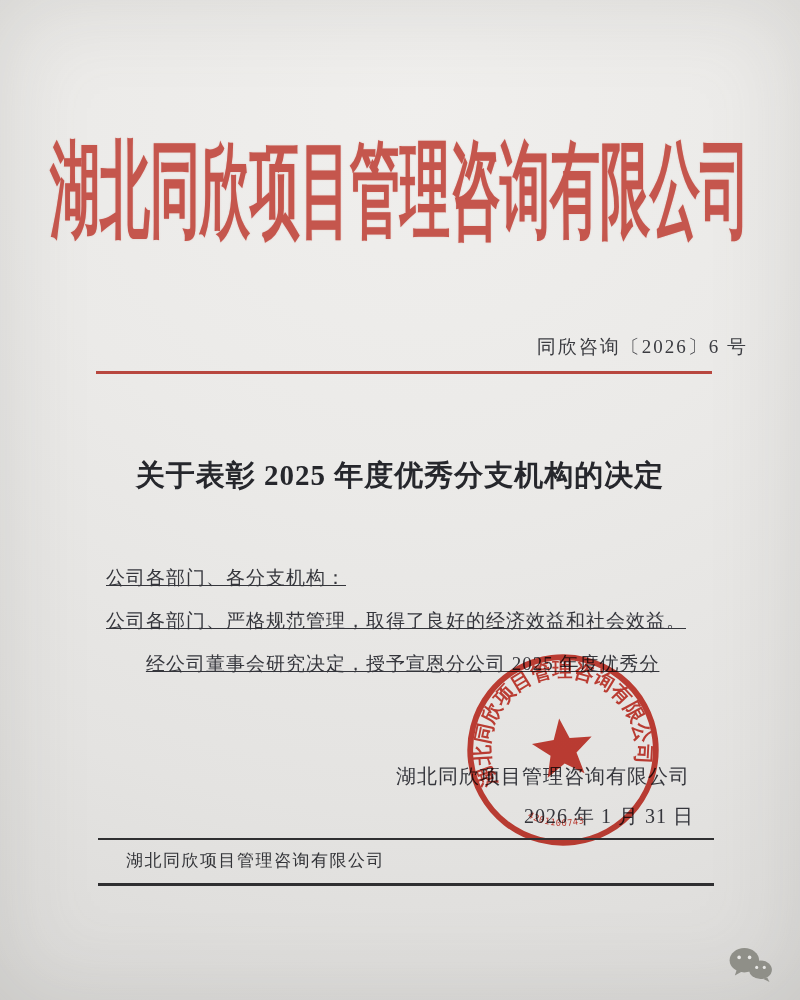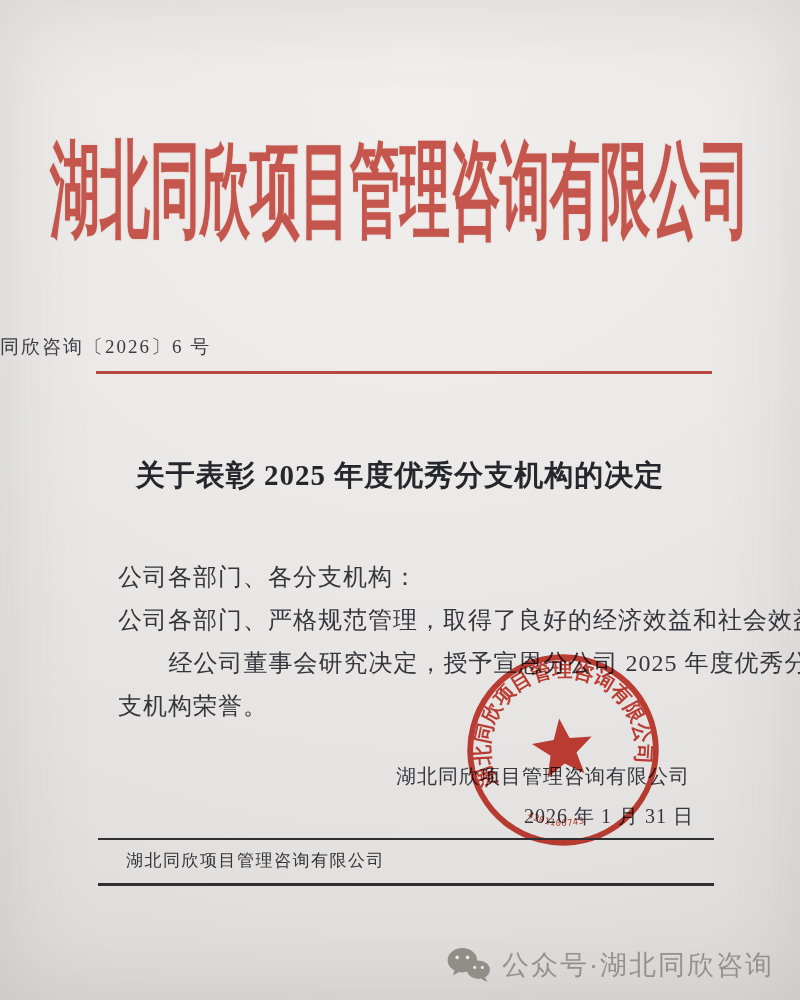--- a/index.html
+++ b/index.html
@@ -24,34 +24,34 @@
     display:flex;align-items:center;justify-content:center;
   }
   .letterhead span{
     font-size:50px;font-weight:bold;color:var(--letterhead-red);
     white-space:nowrap;line-height:1;
     transform:scaleY(2.1);transform-origin:center center;
     text-shadow:0 0 1px rgba(197,86,77,0.35);
   }
   .doc-number{
     position:absolute;top:334px;left:0;width:748px;
-    text-align:left;font-size:19px;color:#3b3c41;letter-spacing:2px;
+    text-align:right;font-size:19px;color:#3b3c41;letter-spacing:2px;
   }
   .red-divider{
     position:absolute;top:371px;left:96px;width:616px;height:0;
     border-top:3px solid var(--divider-red);
   }
   .doc-title{
     position:absolute;top:456px;left:0;width:800px;text-align:center;
     font-size:29px;font-weight:bold;color:#26272c;letter-spacing:1px;
   }
   
   .body-text{
-    position:absolute;top:556px;left:118px;width:600px;
-    font-size:24px;color:var(--ink);letter-spacing:1px;
+    position:absolute;top:556px;left:106px;width:600px;
+    font-size:19px;color:var(--ink);letter-spacing:1px;text-decoration:underline;
   }
   .body-text .line{height:43px;line-height:43px;white-space:nowrap;}
   .body-text .indent{text-indent:2.1em;}
   
   .sig-block{position:absolute;top:756px;left:396px;width:298px;}
   .sig-name{font-size:20px;color:var(--ink);letter-spacing:1px;white-space:nowrap;height:40px;line-height:40px;}
   .sig-date{font-size:20px;color:var(--ink);letter-spacing:1px;text-align:right;height:40px;line-height:40px;}
   
   .seal{
     position:absolute;left:447px;top:634px;width:232px;height:232px;
@@ -87,21 +87,20 @@
   <div class="doc-number">同欣咨询〔2026〕6 号</div>
 
   <div class="red-divider"></div>
 
   <div class="doc-title">关于表彰 2025 年度优秀分支机构的决定</div>
 
   <div class="body-text">
     <div class="line">公司各部门、各分支机构：</div>
     <div class="line">公司各部门、严格规范管理，取得了良好的经济效益和社会效益。</div>
     <div class="line indent">经公司董事会研究决定，授予宣恩分公司 2025 年度优秀分</div>
-    <div class="line">支机构荣誉。</div>
   </div>
 
   <div class="sig-block">
     <div class="sig-name">湖北同欣项目管理咨询有限公司</div>
     <div class="sig-date">2026 年 1 月 31 日</div>
   </div>
 
   <svg class="seal" viewBox="0 0 220 220" aria-hidden="true">
     <defs>
       <path id="sealTopArc" d="M 44.2 133.9 A 70 70 0 1 1 175.8 133.9" fill="none"></path>
@@ -125,16 +124,15 @@
     <svg width="46" height="38" viewBox="0 0 48 40" aria-hidden="true">
       <ellipse cx="17" cy="15" rx="15.5" ry="12.8" fill="#8f8f88"></ellipse>
       <path d="M 9 25 L 7 31 L 14 27 Z" fill="#8f8f88"></path>
       <circle cx="11.5" cy="12" r="1.9" fill="#e9e8e6"></circle>
       <circle cx="22.5" cy="12" r="1.9" fill="#e9e8e6"></circle>
       <ellipse cx="34" cy="25" rx="12" ry="9.8" fill="#8f8f88"></ellipse>
       <path d="M 41 33 L 43.5 38 L 36.5 34.5 Z" fill="#8f8f88"></path>
       <circle cx="30" cy="22.5" r="1.6" fill="#e9e8e6"></circle>
       <circle cx="38" cy="22.5" r="1.6" fill="#e9e8e6"></circle>
     </svg>
-    <span class="wm-text">公众号·湖北同欣咨询</span>
   </div>
 
 </div>
 
 </body></html>

